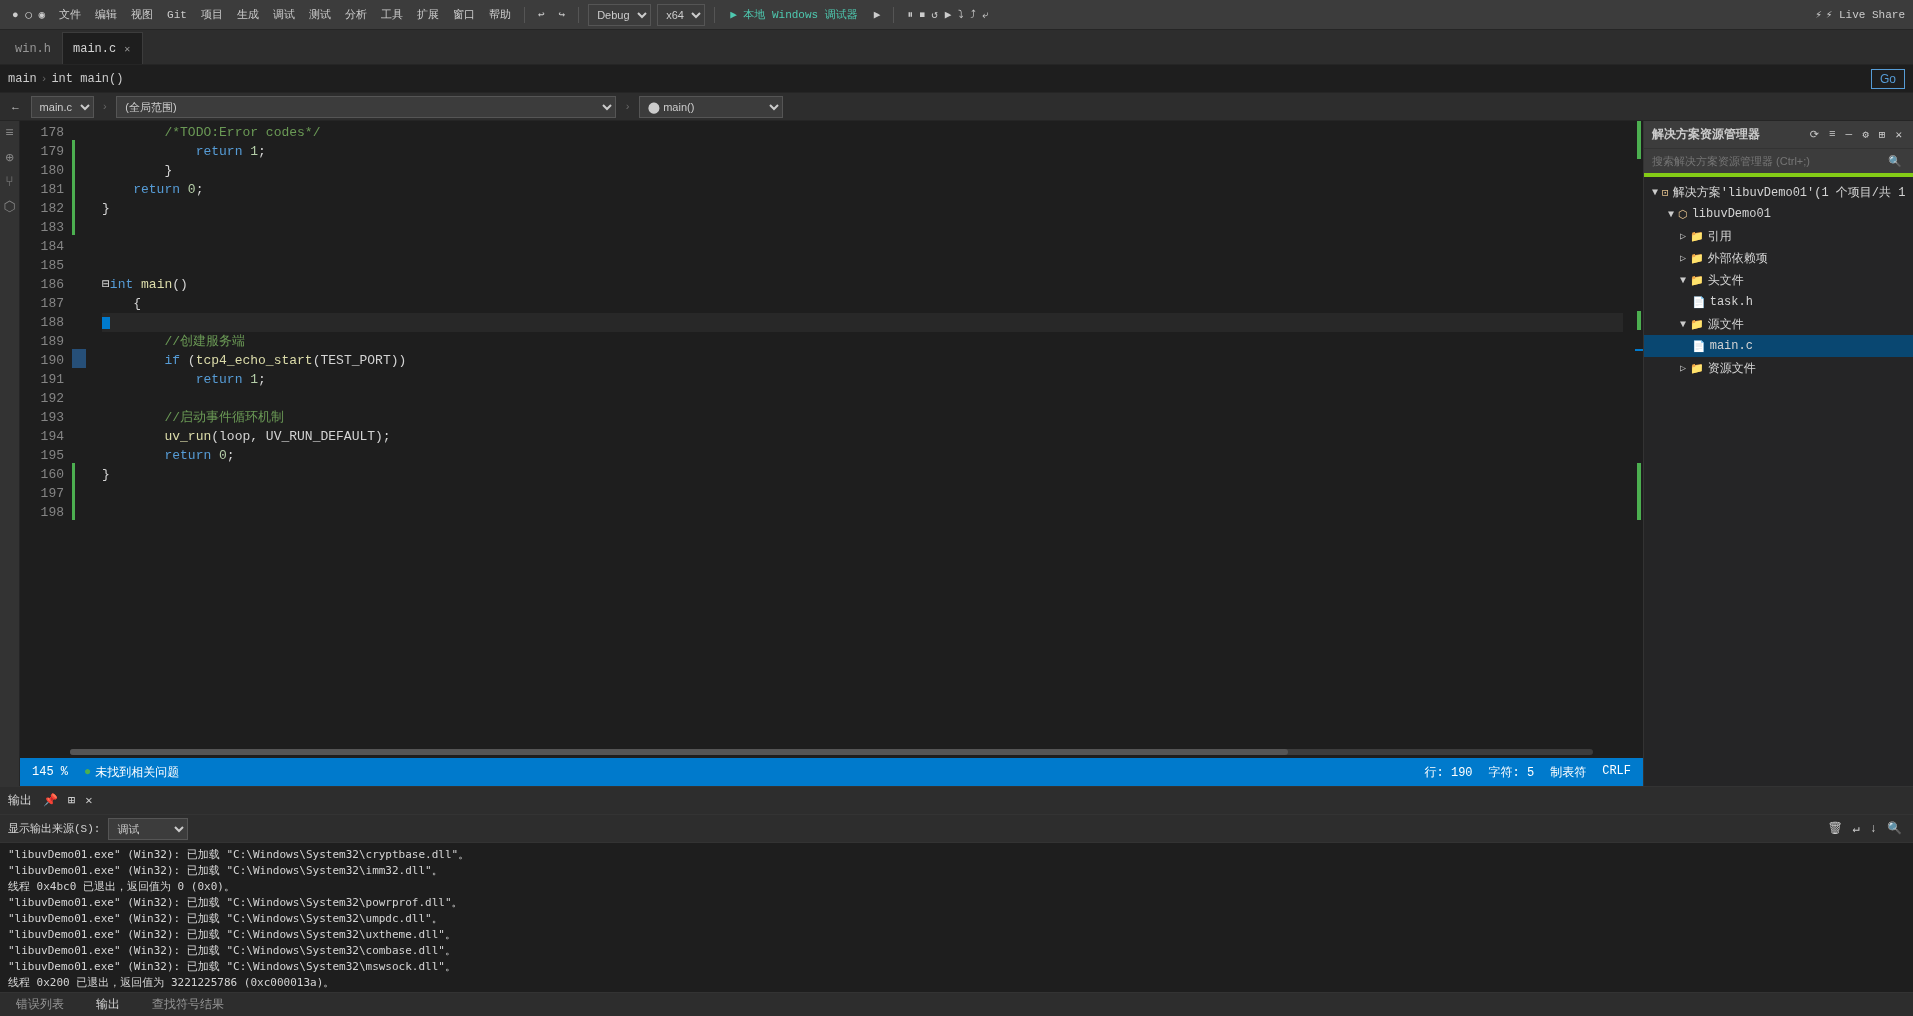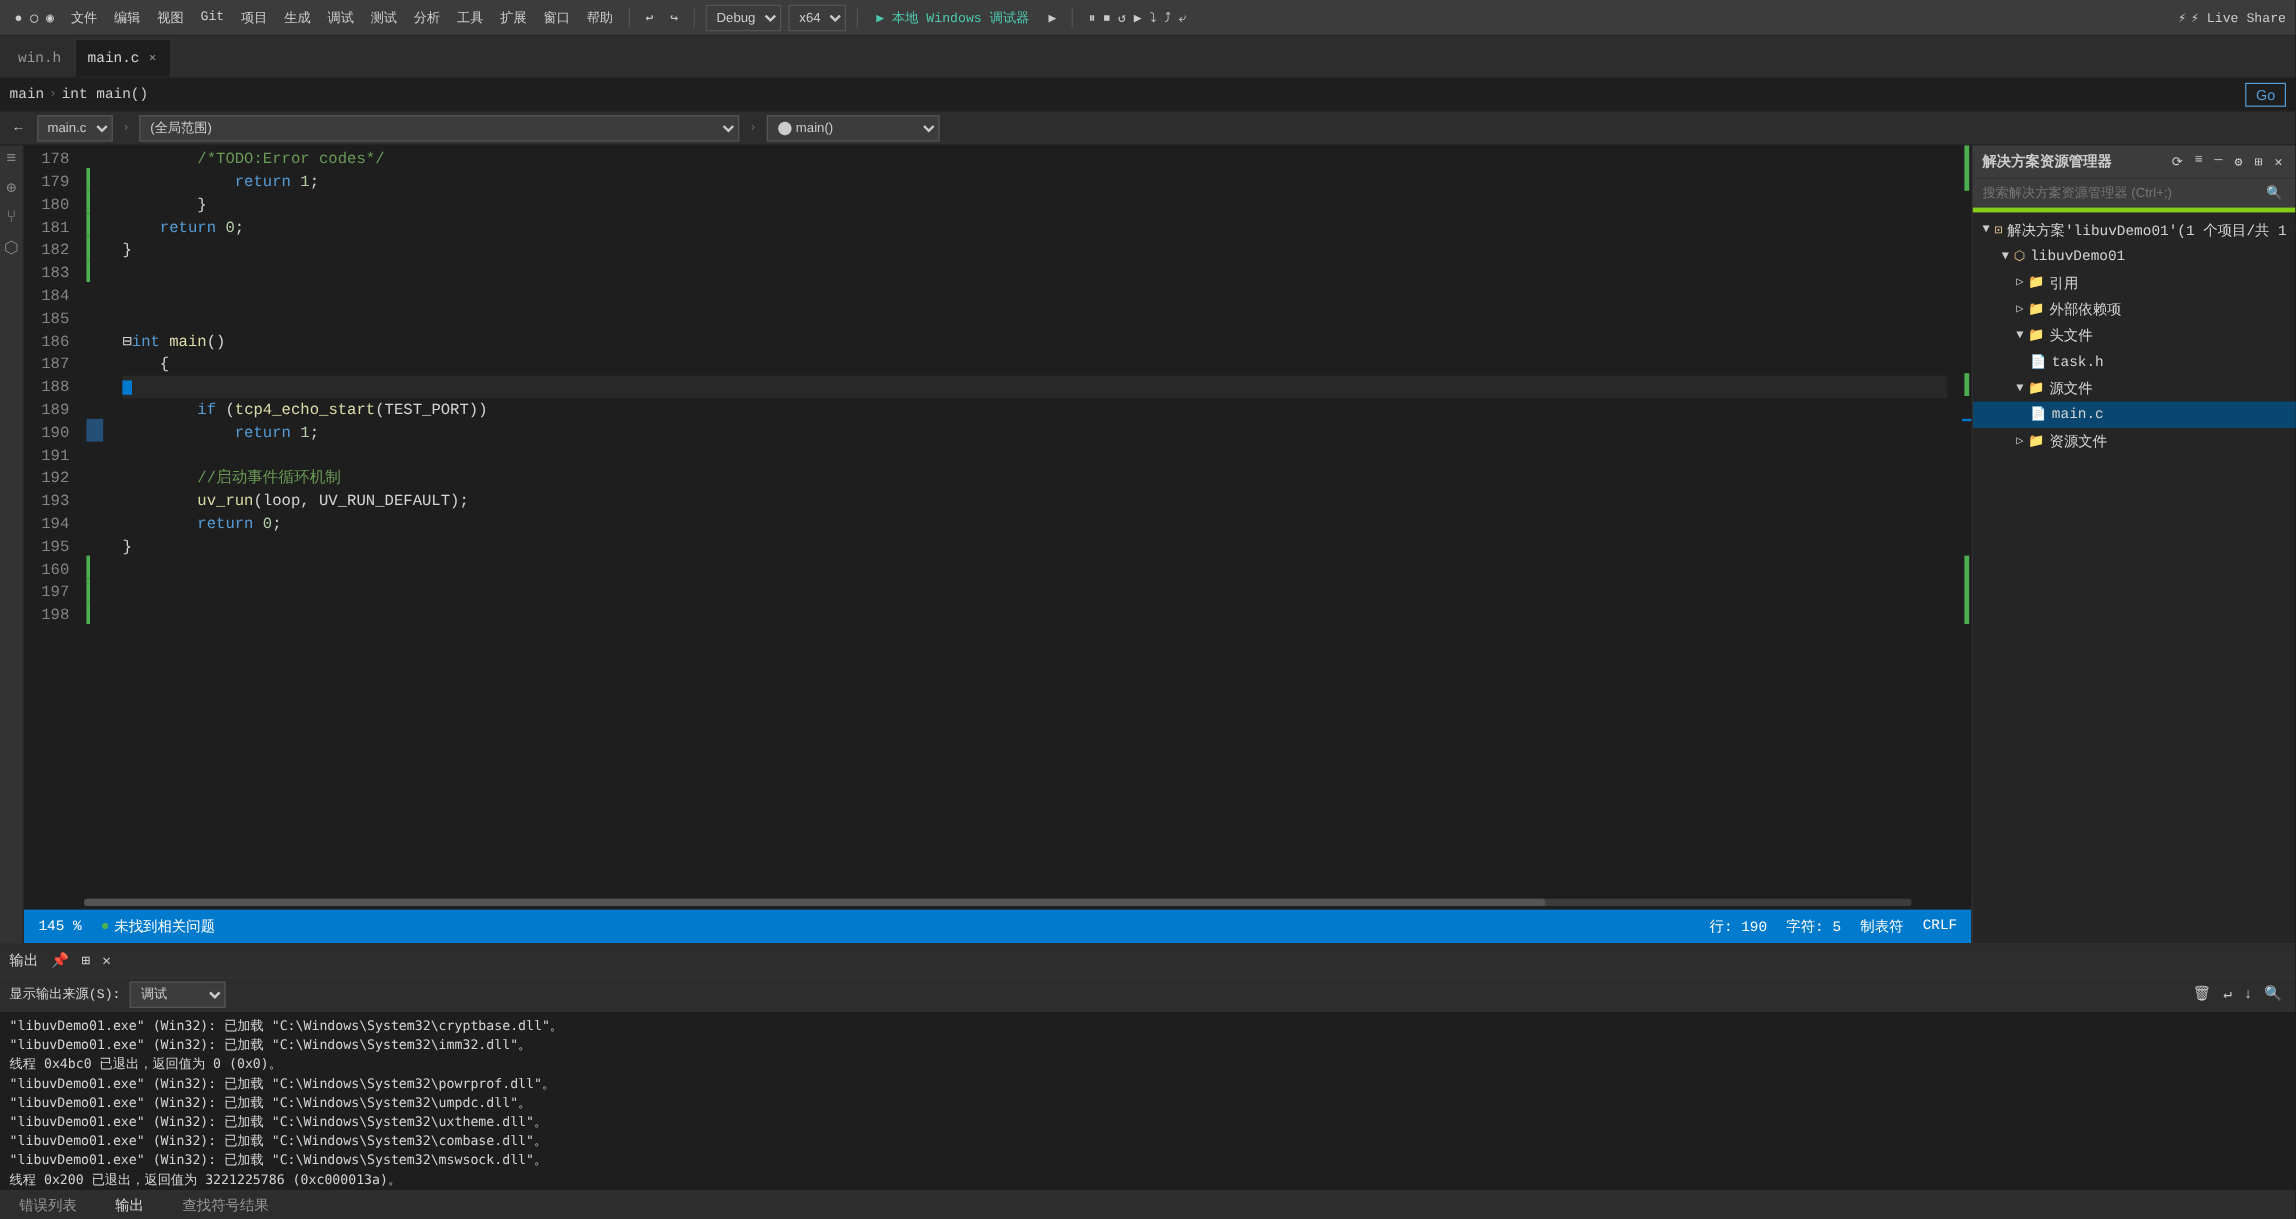--- a/index.html
+++ b/index.html
@@ -191,21 +191,21 @@
       overflow: hidden;
       position: relative;
     }
     .line-numbers {
       width: 52px;
       background: #1e1e1e;
       color: #858585;
       font-size: 13px;
       line-height: 19px;
       padding: 0 8px 0 8px;
-      text-align: center;
+      text-align: right;
       flex-shrink: 0;
       overflow: hidden;
       padding-top: 2px;
     }
     .code-content {
       flex: 1;
       overflow: auto;
       font-size: 13px;
       line-height: 19px;
       padding-left: 16px;
@@ -608,20 +608,23 @@
 
         <div class="code-line">
           <span>    {</span>
         </div>
 
 
         <div class="code-line current-line">
           <span style="display:inline-block; width:8px; height:12px; background:#007acc; margin-right:2px;"></span>
         </div>
 
+        <div class="code-line">
+          <span style="color:#d4d4d4">        </span><span class="cm">//创建服务端</span>
+        </div>
 
         <div class="code-line">
           <span style="color:#d4d4d4">        </span><span class="kw">if</span><span> (</span><span class="fn">tcp4_echo_start</span><span>(TEST_PORT))</span>
         </div>
 
         <div class="code-line">
           <span style="color:#d4d4d4">            </span><span class="kw">return</span><span> </span><span class="num">1</span><span>;</span>
         </div>
 
         <div class="code-line"></div>

